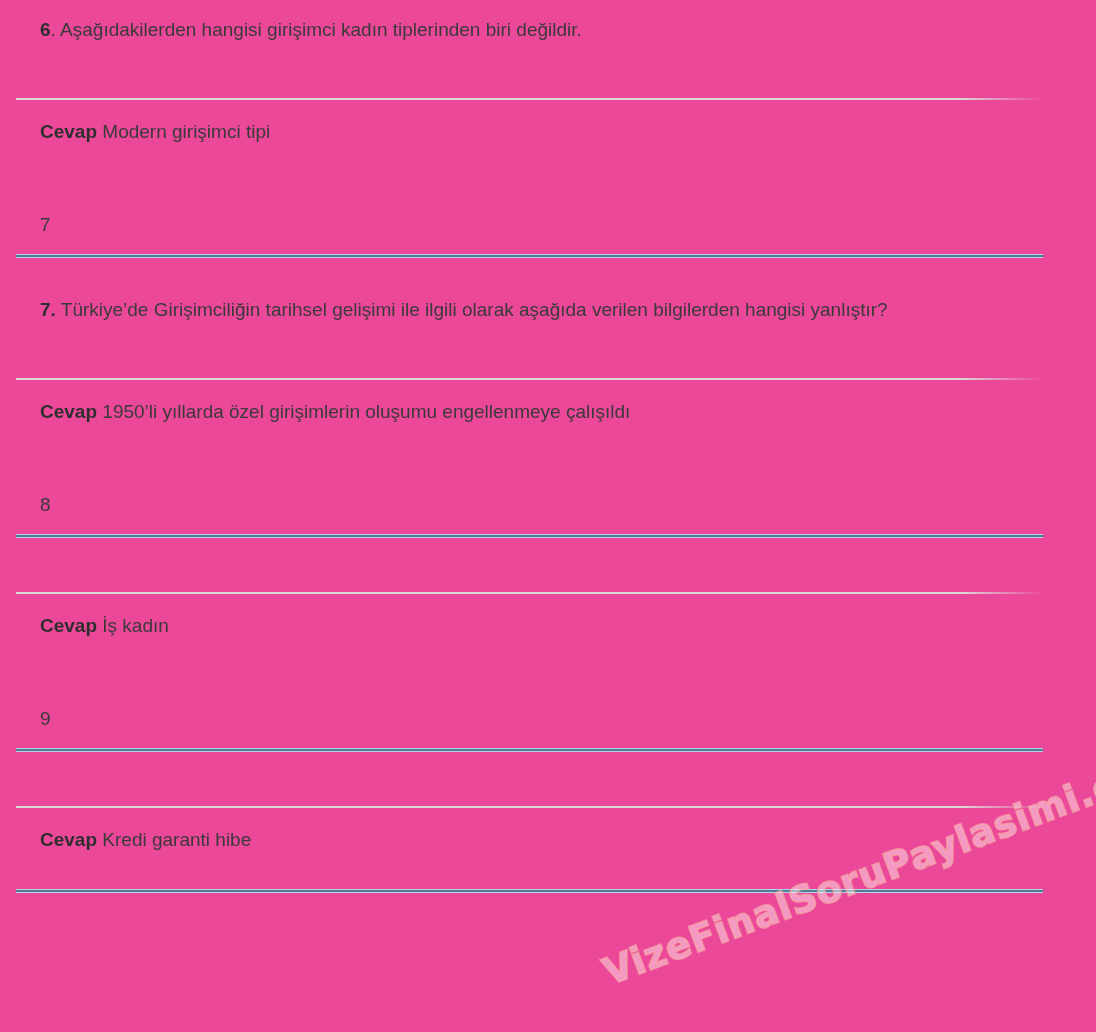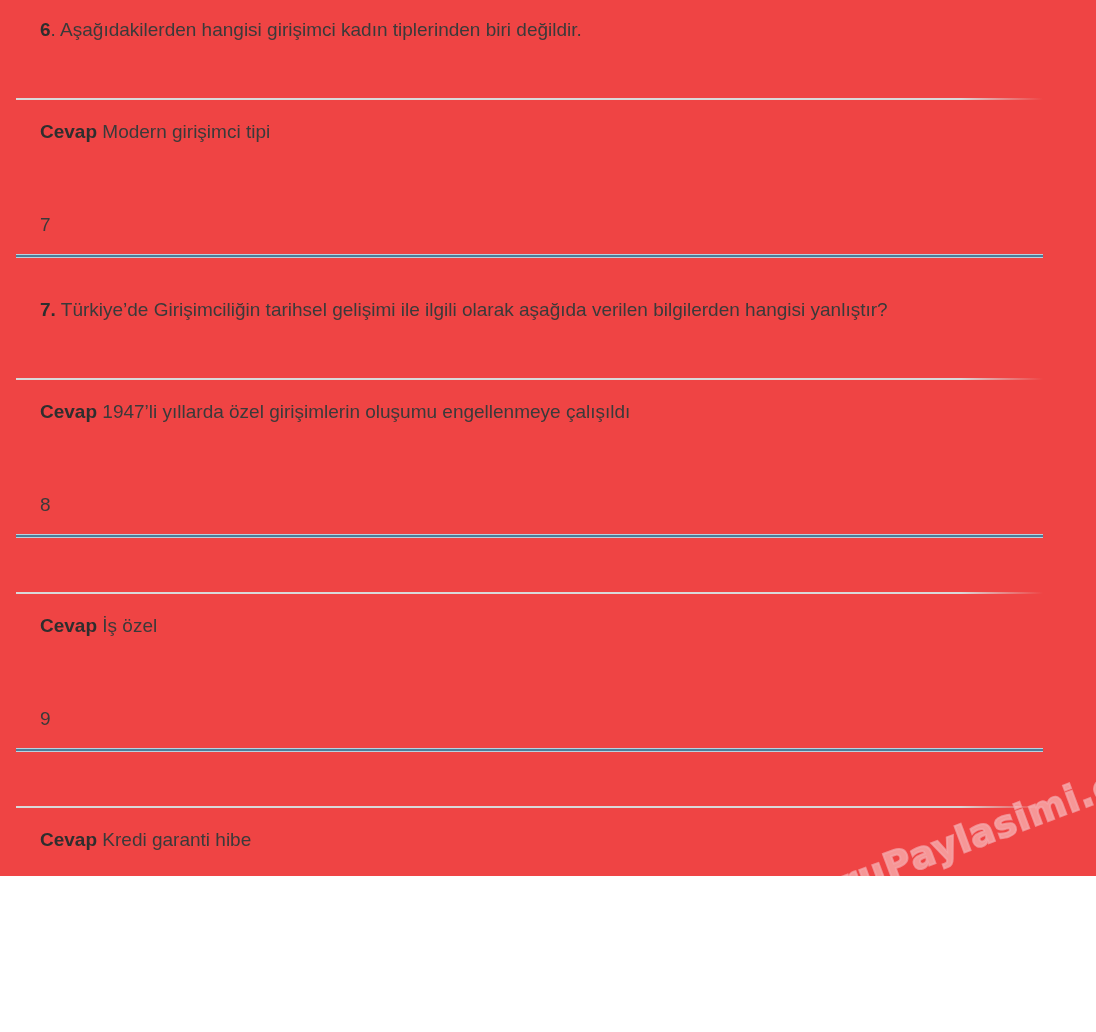--- a/index.html
+++ b/index.html
@@ -7,22 +7,22 @@
   body {
     width: 1096px;
     height: 1032px;
     overflow: hidden;
     font-family: "Liberation Sans", "DejaVu Sans", sans-serif;
     color: #3a3a3a;
   }
   .page {
     position: relative;
     width: 1096px;
-    height: 876px;
-    background: #ef4444;
+    height: 1032px;
+    background: #ec4899;
     overflow: hidden;
   }
   .content {
     margin-left: 16px;
     width: 1027px;
     padding-top: 16px;
   }
   .q-text, .answer-row, .num-heading {
     margin-left: 24px;
     font-size: 19px;
@@ -97,29 +97,29 @@
     </p>
 
     <p class="num-heading">7</p>
     <div class="divider-blue"></div>
     <p class="q-text question">
       <span class="q-num">7.</span><span> Türkiye’de Girişimciliğin tarihsel gelişimi ile ilgili olarak aşağıda verilen bilgilerden hangisi yanlıştır?</span>
     </p>
     <div class="divider-gray"></div>
     <p class="answer-row">
       <span class="answer-label">Cevap</span>
-      <span class="answer-text">1947’li yıllarda özel girişimlerin oluşumu engellenmeye çalışıldı</span>
+      <span class="answer-text">1950’li yıllarda özel girişimlerin oluşumu engellenmeye çalışıldı</span>
     </p>
 
     <p class="num-heading">8</p>
     <div class="divider-blue"></div>
     <div class="divider-gray"></div>
     <p class="answer-row">
       <span class="answer-label">Cevap</span>
-      <span class="answer-text">İş özel</span>
+      <span class="answer-text">İş kadın</span>
     </p>
 
     <p class="num-heading">9</p>
     <div class="divider-blue"></div>
     <div class="divider-gray"></div>
     <p class="answer-row">
       <span class="answer-label">Cevap</span>
       <span class="answer-text">Kredi garanti hibe</span>
     </p>
 

